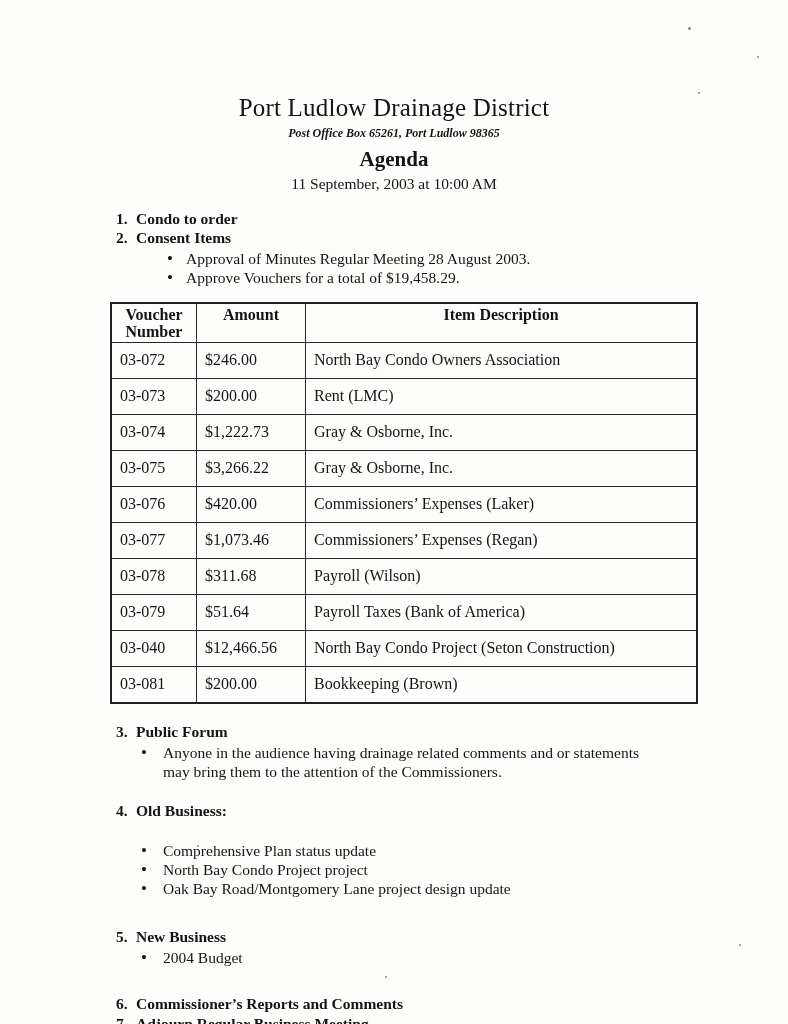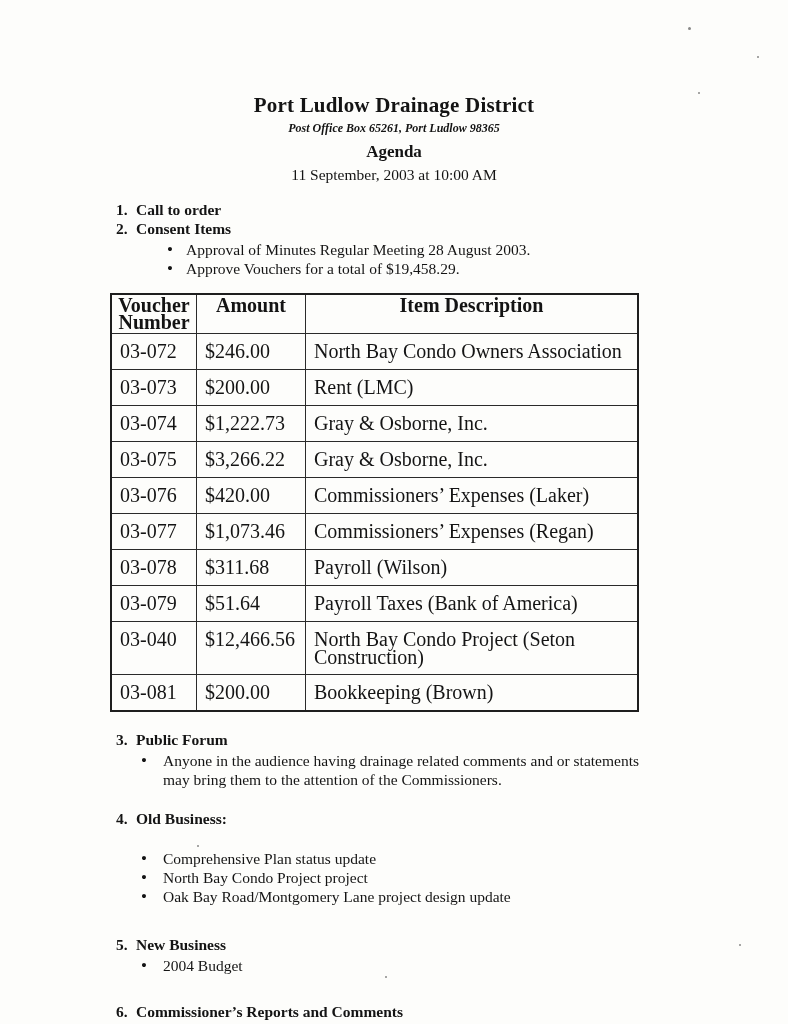--- a/index.html
+++ b/index.html
@@ -9,23 +9,23 @@
     width: 788px;
     height: 1024px;
     margin: 0 auto;
     background: #fdfdfb;
     color: #141414;
     font-family: "Liberation Serif", "DejaVu Serif", serif;
     overflow: hidden;
   }
   
   .doc-header { padding-top: 94px; text-align: center; line-height: 1.1; }
-  .doc-title    { font-size: 21px; font-weight: bold; letter-spacing: .2px; }
+  .doc-title    { font-size: 25px; font-weight: normal; letter-spacing: .2px; }
   .doc-address  { font-size: 12px; font-weight: bold; margin-top: 5px; font-style: italic; }
-  .doc-subtitle { font-size: 17px; font-weight: bold; margin-top: 8px; }
+  .doc-subtitle { font-size: 21px; font-weight: bold; margin-top: 8px; }
   .doc-meeting  { font-size: 20px; font-weight: bold; margin-top: 5px; }
   .doc-datetime { font-size: 15.5px; margin-top: 4px; }
 
   
   .content { margin: 18px 100px 0 110px; font-size: 15.5px; }
   .section { margin-top: 0; }
   .section-head { display: flex; font-weight: bold; line-height: 18px; margin-top: 1px; }
   .section-num { width: 26px; flex: 0 0 26px; padding-left: 6px; box-sizing: border-box; }
   .bullet-list { margin: 2px 0 0 0; }
   .bullet-item { display: flex; line-height: 19px; }
@@ -35,22 +35,22 @@
   .indent-deep .dot  { padding-left: 57px; }
   .indent-deep .btxt { padding-left: 13px; }
   .indent-std  .dot  { padding-left: 31px; }
   .indent-std  .btxt { padding-left: 16px; }
   .btxt { max-width: 505px; }
 
   
   table.vouchers {
     border-collapse: collapse;
     margin: 15px 8px 0 0;
-    width: 529px;
-    font-size: 20px;
+    width: 588px;
+    font-size: 16px;
     border: 2px solid #1e1e1e;
   }
   table.vouchers th, table.vouchers td {
     border: 1px solid #2a2a2a;
     padding: 8px 8px;
     line-height: 18px;
     vertical-align: top;
   }
   table.vouchers th { font-weight: bold; text-align: center; padding: 2px 6px; line-height: 17px; }
   th.col-voucher { width: 72px; }
@@ -88,21 +88,21 @@
     <div class="doc-address">Post Office Box 65261, Port Ludlow 98365</div>
     <div class="doc-subtitle">Agenda</div>
     <div class="doc-datetime">11 September, 2003 at 10:00 AM</div>
   </header>
 
   <main class="content">
 
     <div class="section sec-1">
       <div class="section-head">
         <span class="section-num">1.</span>
-        <span class="section-title">Call to order</span>
+        <span class="section-title">Condo to order</span>
       </div>
     </div>
 
     <div class="section sec-2">
       <div class="section-head">
         <span class="section-num">2.</span>
         <span class="section-title">Consent Items</span>
       </div>
       <div class="bullet-list">
         <div class="bullet-item indent-deep">

